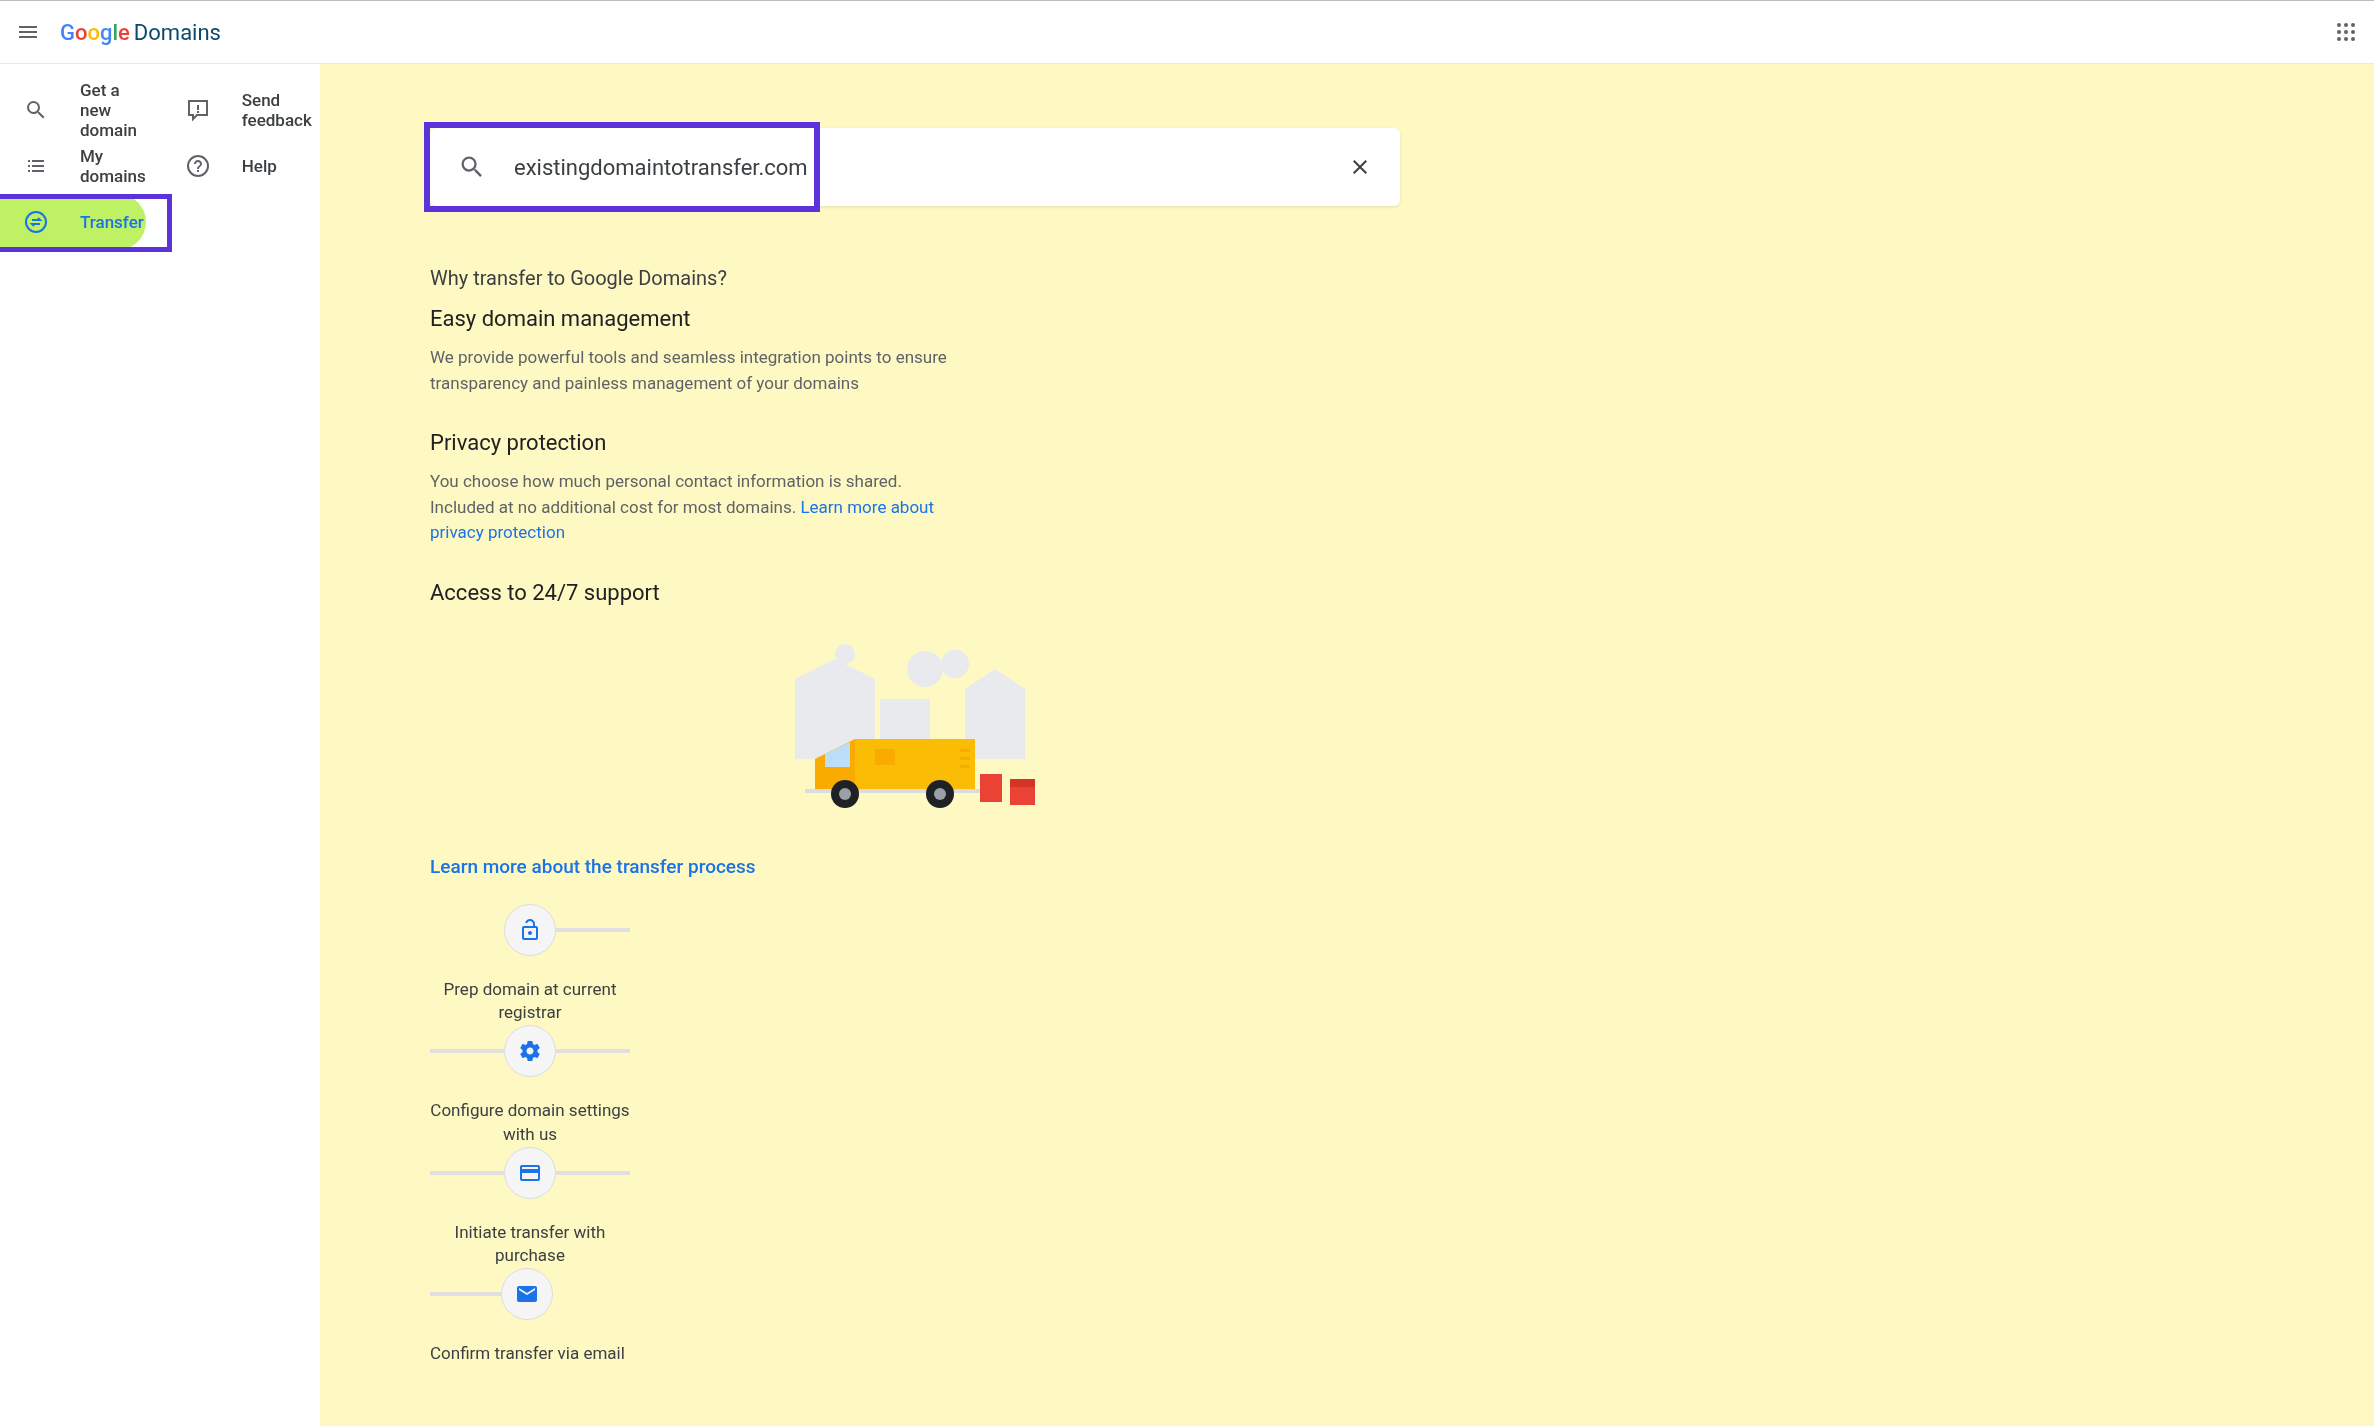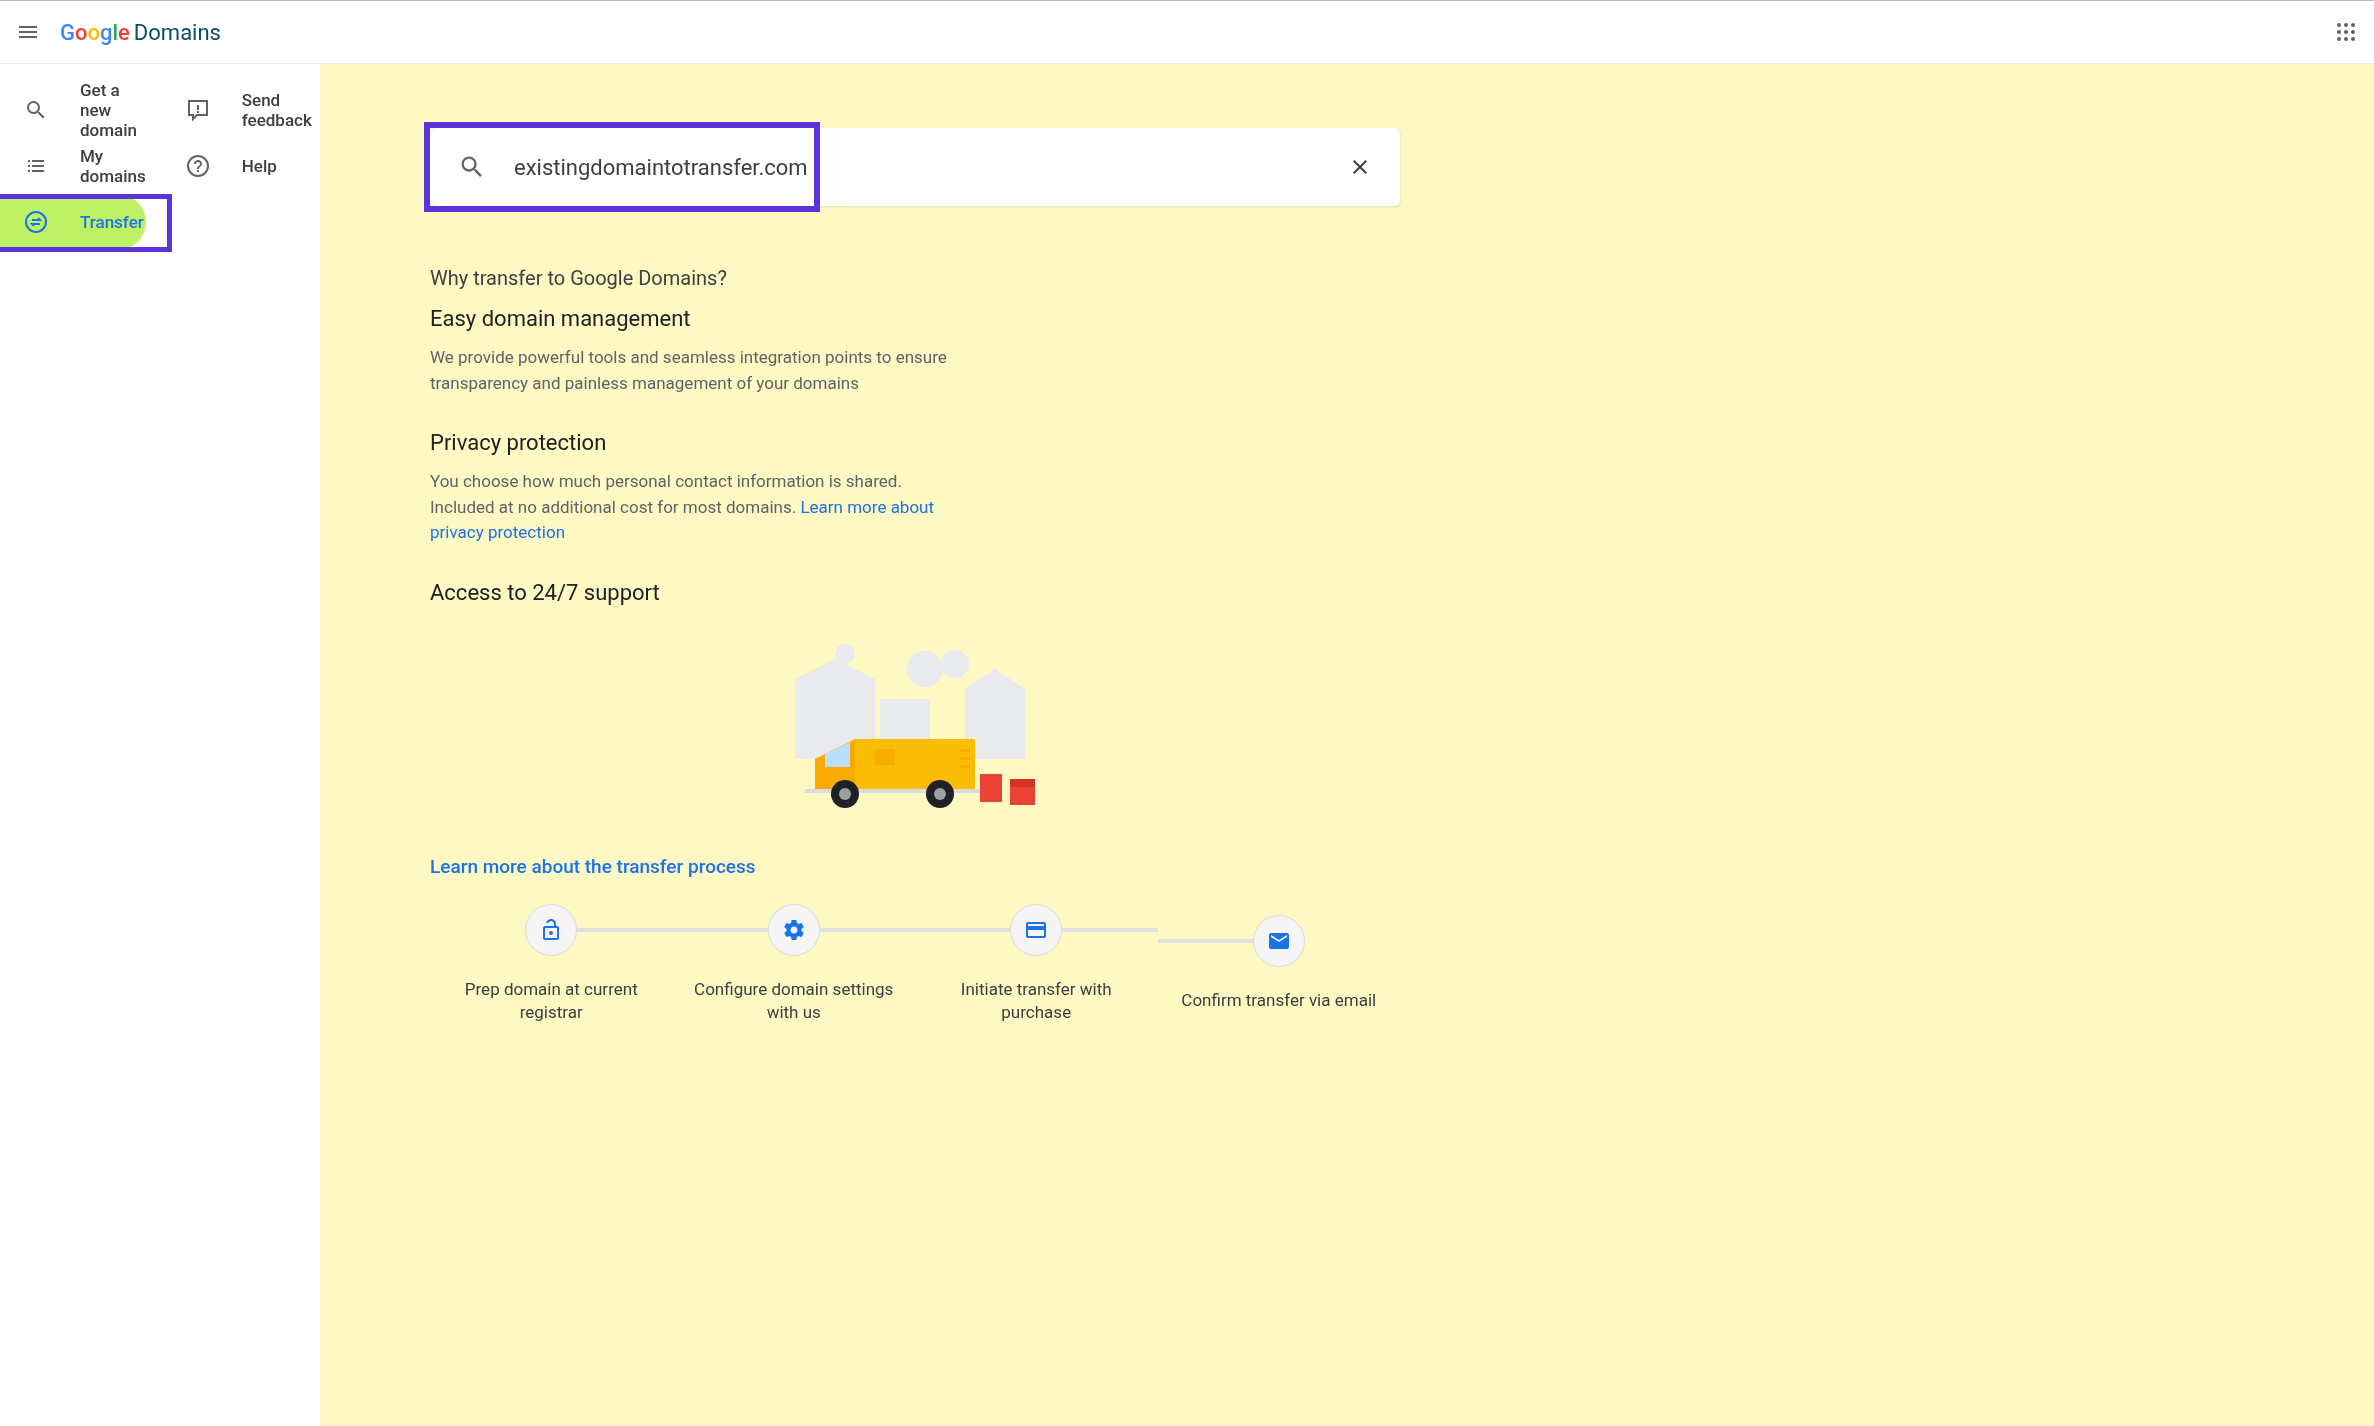--- a/index.html
+++ b/index.html
@@ -53,21 +53,21 @@
     .feature-col { width: 540px; }
     .feature { margin-bottom: 34px; }
     .feature h3 { font-size: 22px; font-weight: 400; color: #202124; margin-bottom: 14px; }
     .feature p { font-size: 17px; color: #5f6368; line-height: 1.5; }
     .feature a { color: #1a73e8; text-decoration: none; }
     .illus { flex: 1; display:flex; align-items:center; justify-content:center; }
     
     .learn-link { display: inline-block; margin-top: 16px; color: #1a73e8; font-size: 19px; font-weight: 500; text-decoration: none; }
     
     
-    .steps { display: flex; align-items: center; margin-top: 26px; }
+    .steps { display: flex; align-items: flex-start; margin-top: 26px; flex-direction: column; }
     .step { flex: 1; display: flex; flex-direction: column; align-items: center; position: relative;}
     .step-row { display:flex; align-items:center; width:100%; }
     .step-line { flex:1; height: 4px; background: #e0e0e0; }
     .step-line.invisible { visibility: hidden; }
     .step-circle { width: 52px; height: 52px; border: 1px solid #dadce0; border-radius: 50%; display: flex; align-items: center; justify-content: center; background: #f5f5f5; color: #1a73e8; flex-shrink:0;}
     .step-circle svg { width: 24px; height: 24px; }
     .step-label { margin-top: 22px; font-size: 17px; color: #3c4043; text-align: center; max-width: 200px; line-height: 1.4;}
     
     .flag-icon { width: 24px; height: 16px; background: linear-gradient(to bottom, #b22234 0%, #b22234 7.7%, #fff 7.7%, #fff 15.4%, #b22234 15.4%, #b22234 23.1%, #fff 23.1%, #fff 30.8%, #b22234 30.8%, #b22234 38.5%, #fff 38.5%, #fff 46.2%, #b22234 46.2%, #b22234 53.8%, #fff 53.8%, #fff 61.5%, #b22234 61.5%, #b22234 69.2%, #fff 69.2%, #fff 76.9%, #b22234 76.9%, #b22234 84.6%, #fff 84.6%, #fff 92.3%, #b22234 92.3%); position: relative;}
     .flag-icon::before { content:''; position:absolute; left:0; top:0; width: 10px; height: 8.6px; background: #3c3b6e;}

